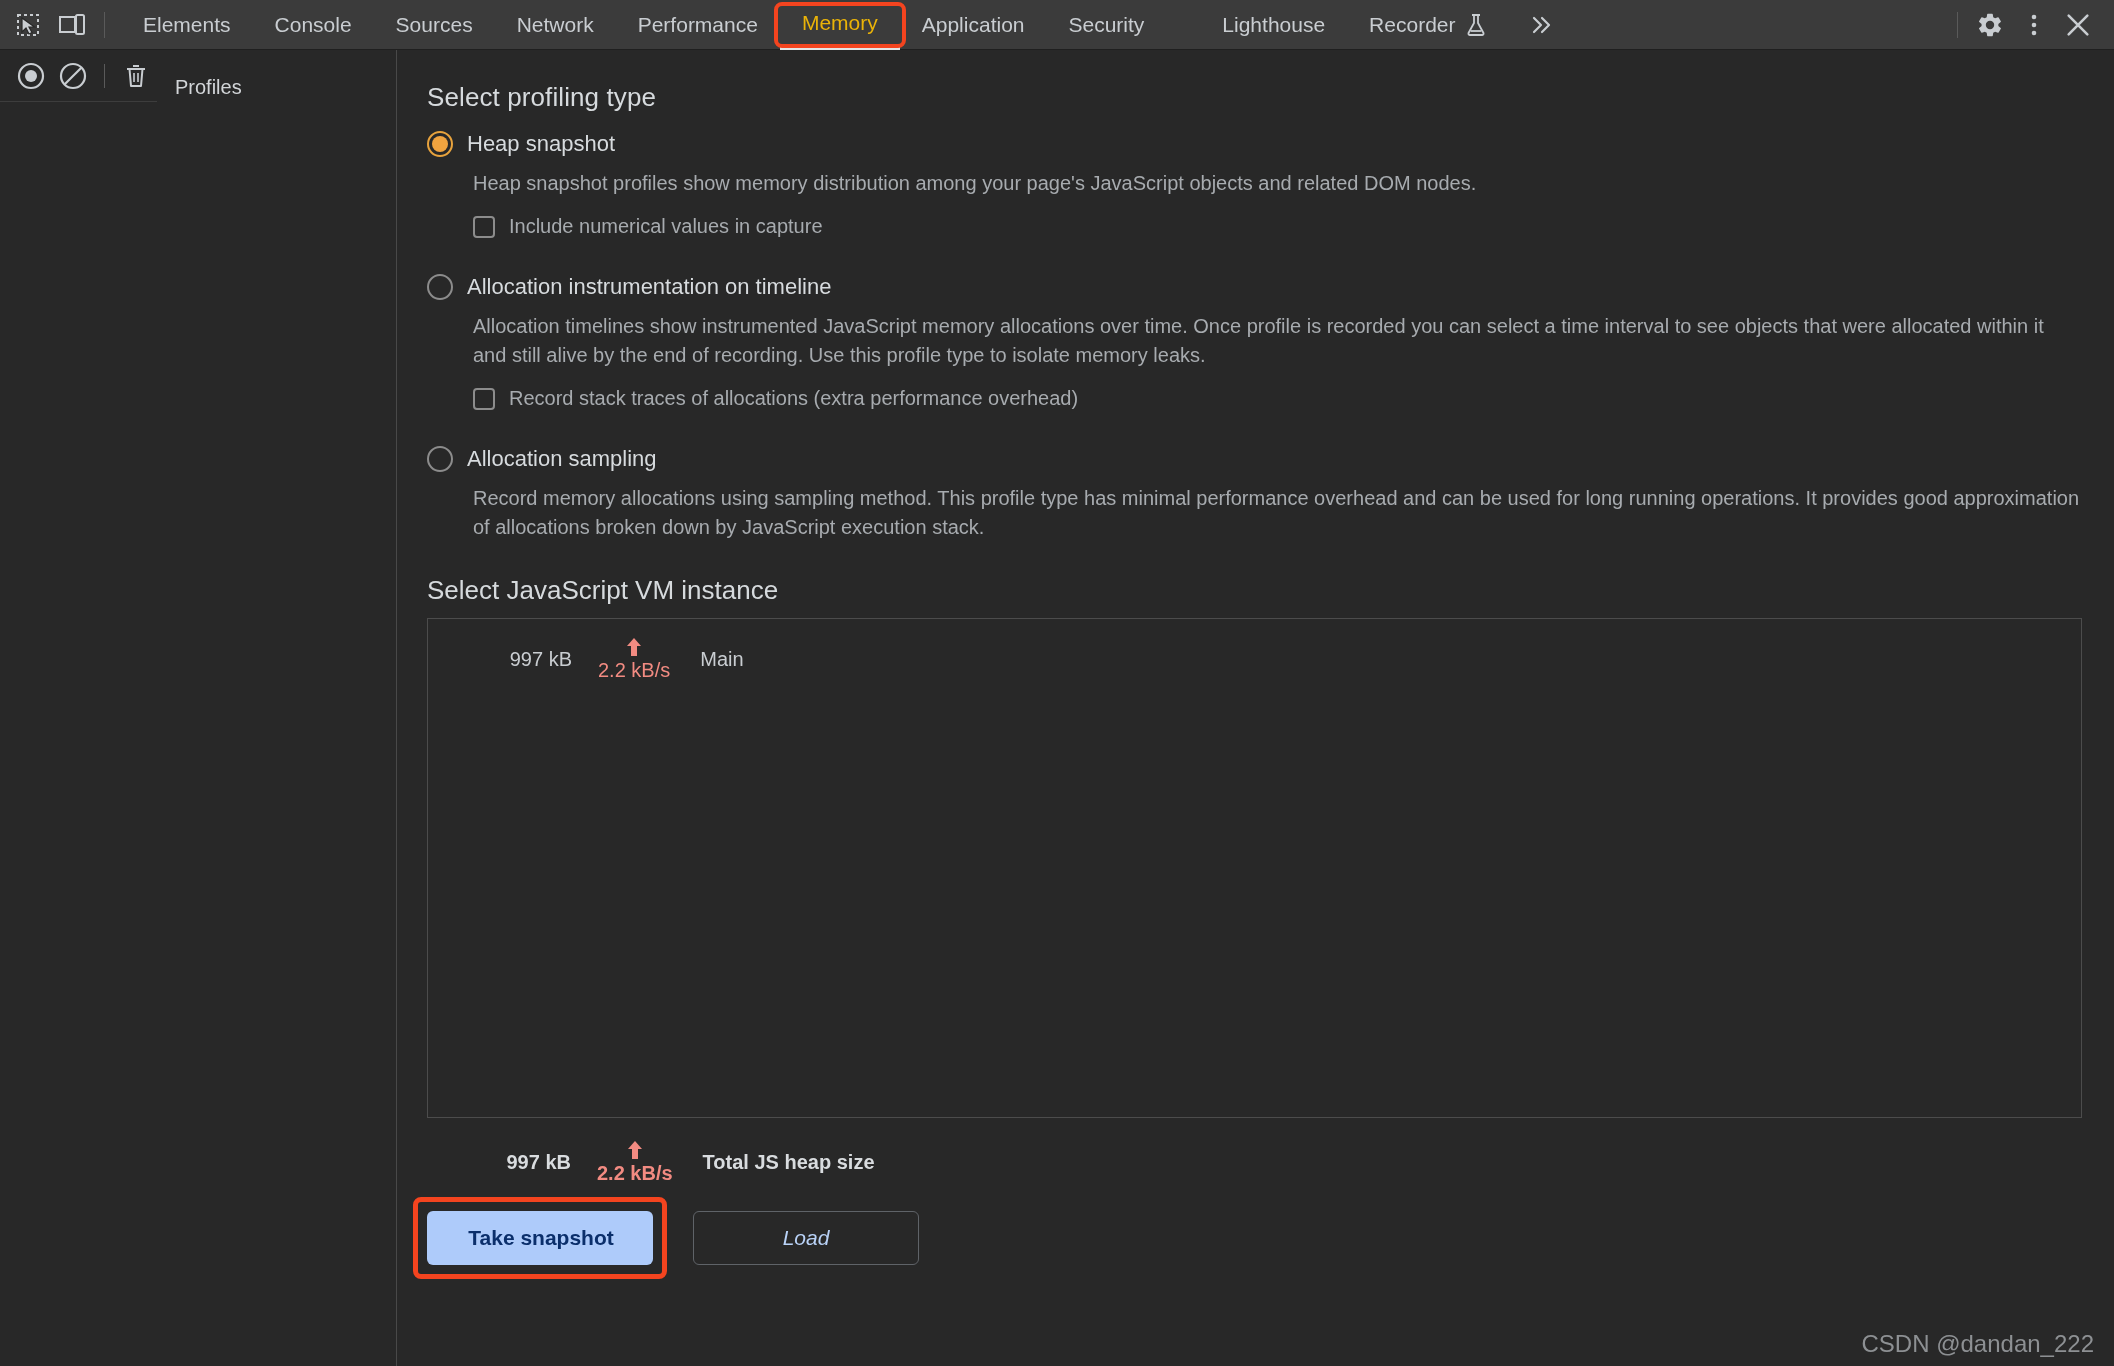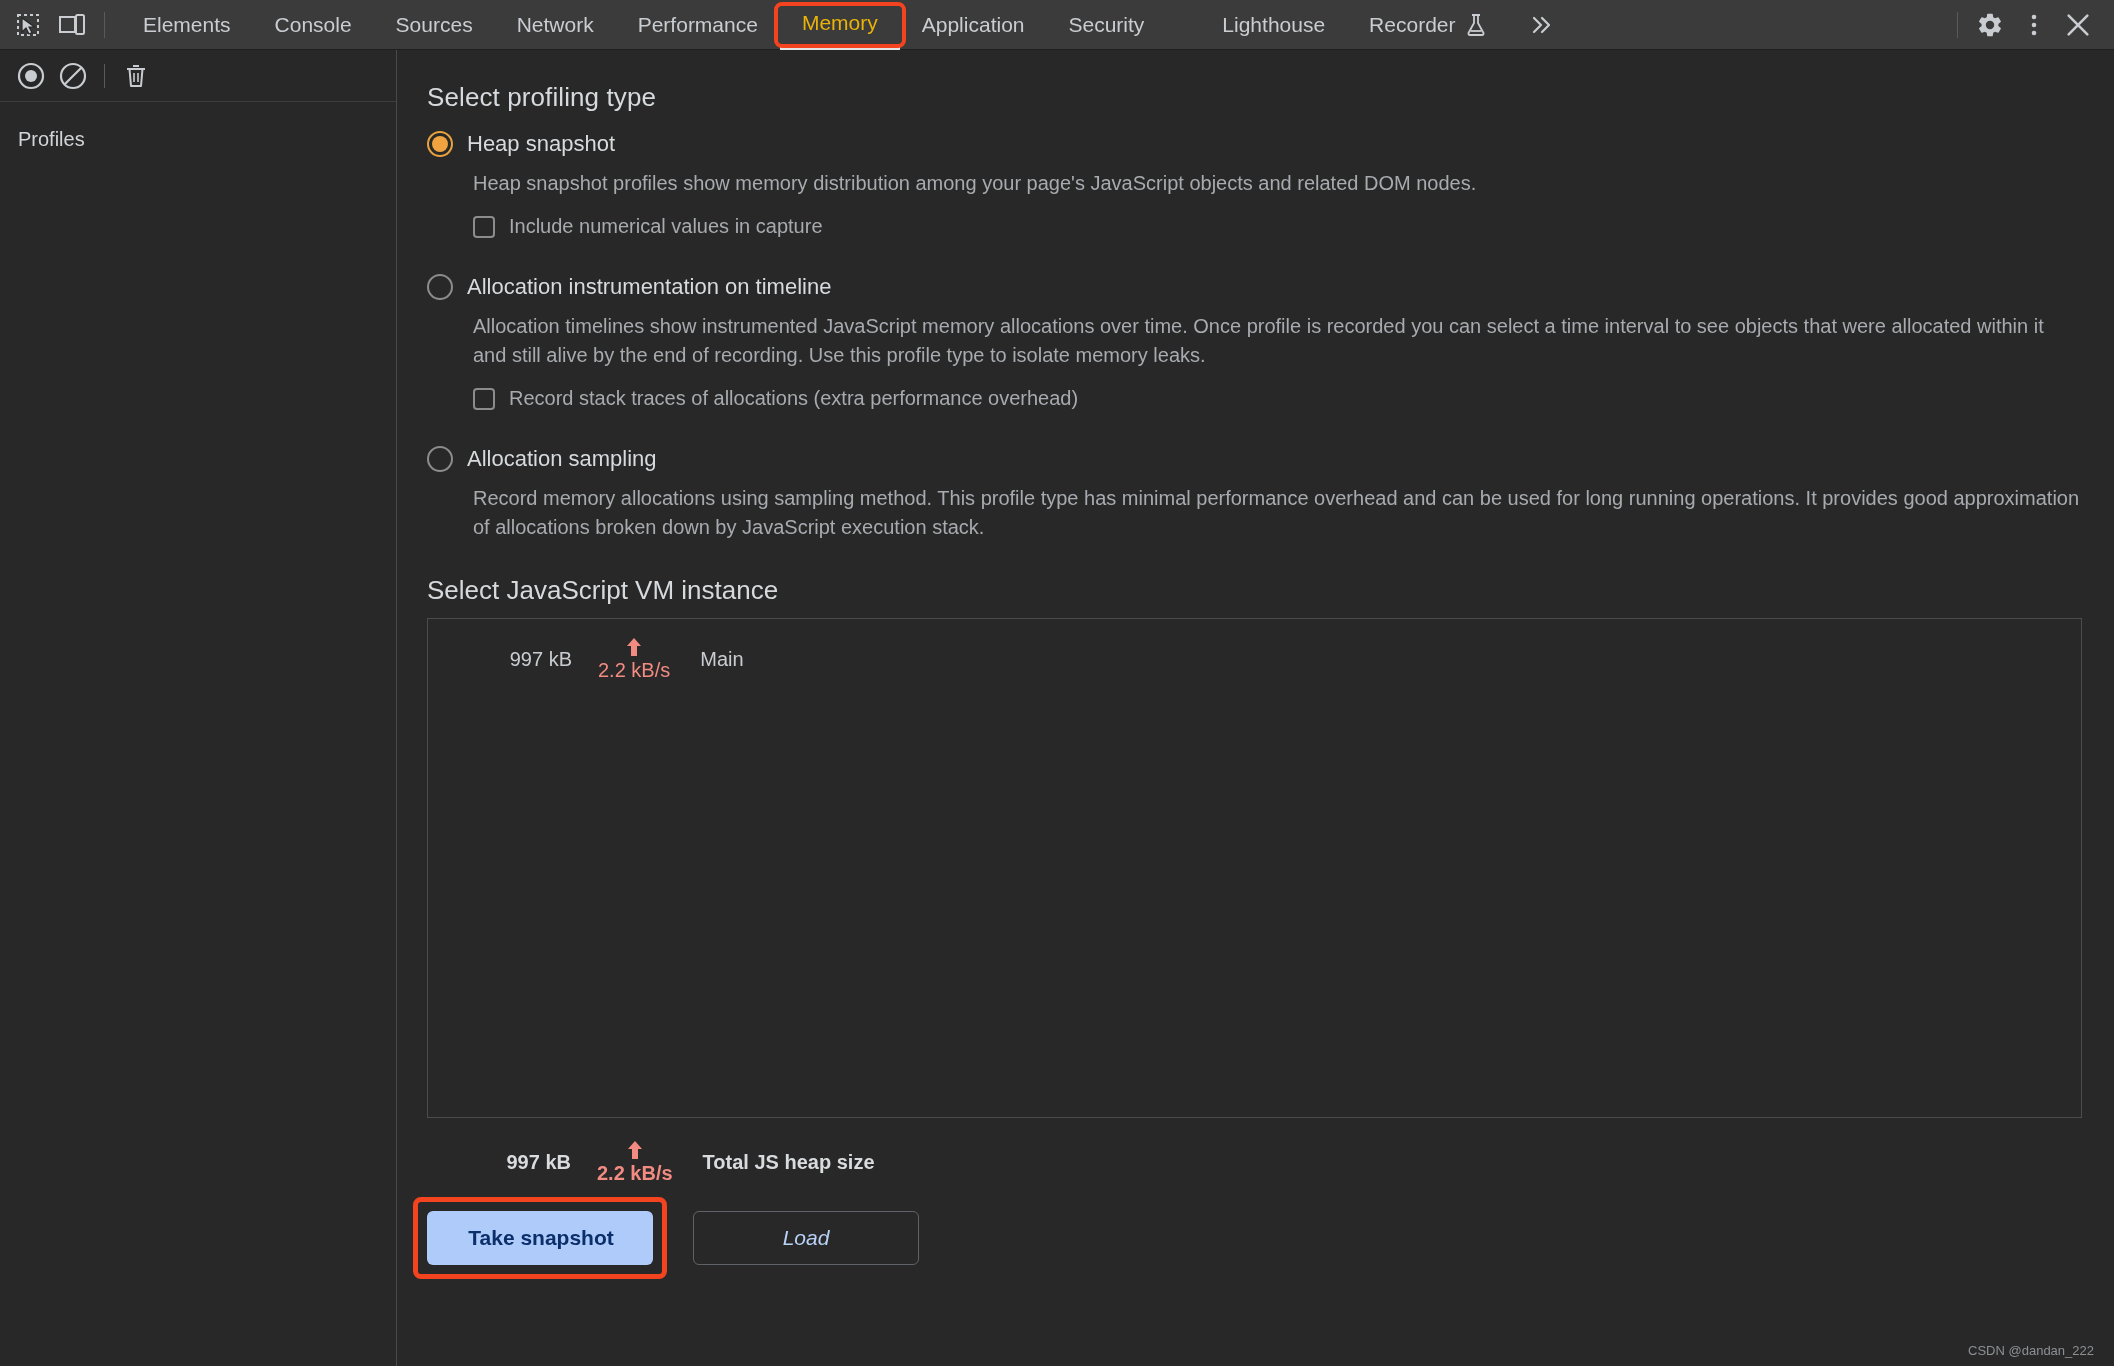--- a/index.html
+++ b/index.html
@@ -115,21 +115,20 @@
     background: #282828;
   }
 
   
   .sidebar {
     width: 396px;
     min-width: 396px;
     background: #282828;
     border-right: 1px solid #494949;
     display: flex;
-    flex-direction: column;
   }
   .sidebar-toolbar {
     height: 52px;
     min-height: 52px;
     display: flex;
     align-items: center;
     padding-left: 10px;
     border-bottom: 1px solid #3d3d3d;
     box-sizing: border-box;
   }
@@ -342,21 +341,21 @@
     left: -14px;
     top: -14px;
     width: 254px;
     height: 82px;
   }
 
   .watermark {
     position: absolute;
     right: 20px;
     bottom: 8px;
-    font-size: 13px;
+    font-size: 24px;
     color: #8d9093;
   }
 
   svg { display: block; }
 </style>
 </head>
 <body>
 
 <div id="app">
 

